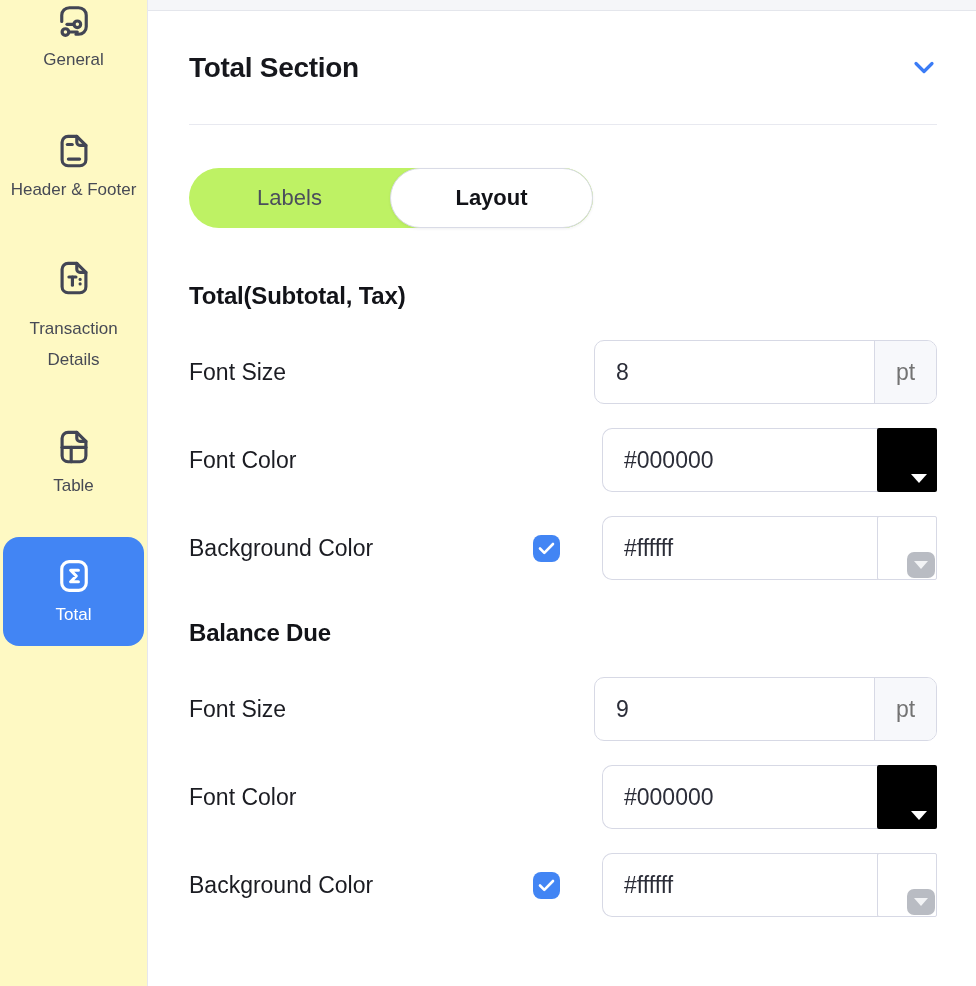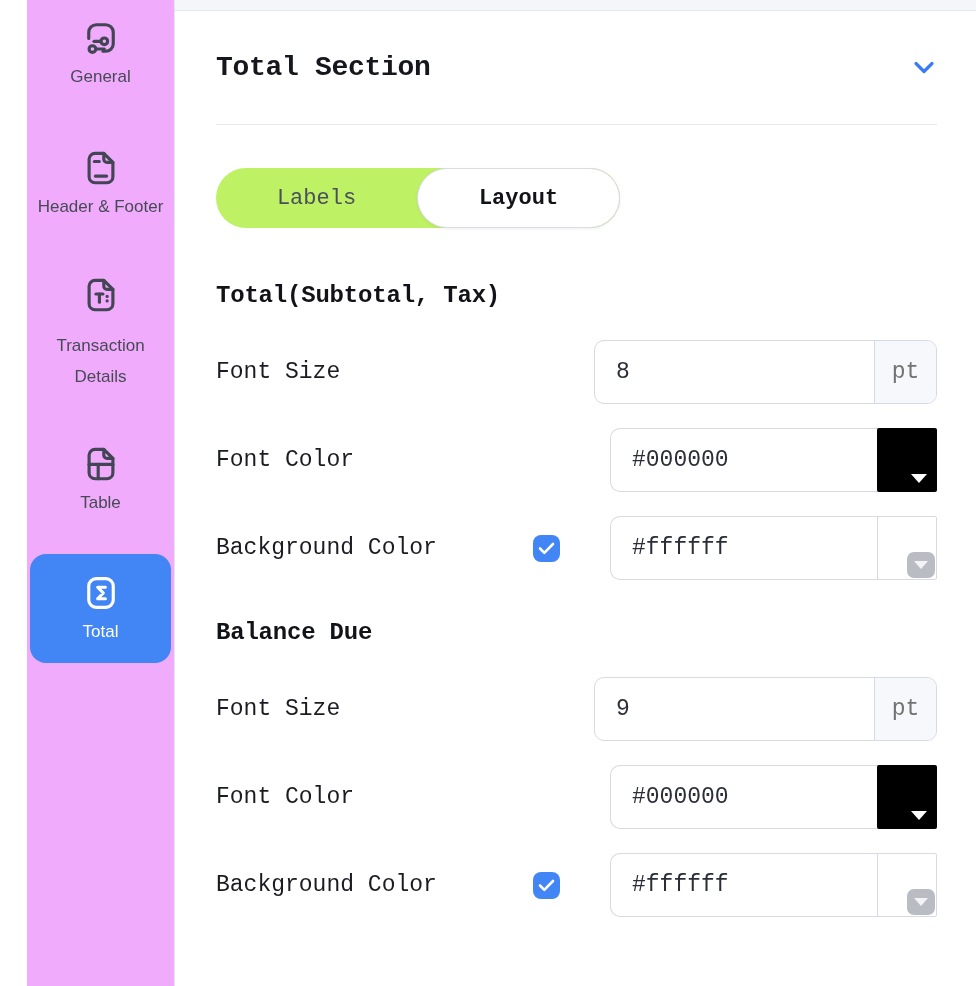--- a/index.html
+++ b/index.html
@@ -1,37 +1,37 @@
 <!DOCTYPE html>
 <html><head>
 <meta charset="utf-8">
 <style>
   html,body{margin:0;padding:0;background:#ffffff;}
   body{width:976px;height:986px;overflow:hidden;font-family:"Liberation Sans",sans-serif;
        -webkit-font-smoothing:antialiased;}
   .app{display:flex;width:976px;height:986px;}
 
   
-  .sidebar{width:148px;min-width:148px;height:100%;background:#f0abfc;
-           border-right:1px solid #e6e7ee;box-sizing:border-box;padding-top:17px;margin-left:27px;}
+  .sidebar{width:148px;min-width:148px;height:100%;background:#fef9c3;
+           border-right:1px solid #e6e7ee;box-sizing:border-box;}
   .nav-item{display:flex;flex-direction:column;align-items:center;margin:0 3px;
             border-radius:16px;cursor:pointer;}
   .nav-item .nav-icon{width:42px;height:42px;display:block;}
   .nav-item .nav-label{font-size:17px;line-height:31px;color:#474a55;text-align:center;
                        margin-top:2px;padding:0 6px;}
   .nav-general{margin-bottom:55px;}
   .nav-hf{margin-bottom:52px;}
   .nav-trans{margin-bottom:51px;gap:12px;}
   .nav-table{margin-bottom:36px;}
   .nav-total{background:#4285f4;padding:18px 0 16px;margin-bottom:45px;}
   .nav-total .nav-label{color:#ffffff;}
   .nav-other{}
 
   
-  .main{flex:1;display:flex;flex-direction:column;min-width:0;font-family:Liberation Mono, monospace;}
+  .main{flex:1;display:flex;flex-direction:column;min-width:0;}
   .topstrip{height:10px;background:#f5f6f9;border-bottom:1px solid #e4e6ec;}
   .content{padding:0 39px 0 41px;}
 
   .panel-header{display:flex;align-items:center;justify-content:space-between;margin-top:40px;}
   .panel-title{font-size:28px;line-height:33px;font-weight:700;color:#16171c;margin:0;
                letter-spacing:-0.3px;}
   .collapse-btn{background:none;border:none;padding:2px;cursor:pointer;display:flex;}
 
   .divider{height:1px;background:#e8e9f0;margin-top:40px;}
 
@@ -60,21 +60,21 @@
   
   .group-unit{display:flex;width:343px;height:64px;box-sizing:border-box;
               border:1px solid #d7d9e5;border-radius:10px;overflow:hidden;background:#fff;}
   .group-unit input{flex:1;min-width:0;border:none;outline:none;font-size:23px;color:#2b2d38;
               padding:0 0 0 21px;font-family:inherit;background:transparent;}
   .unit-addon{width:61px;border-left:1px solid #d7d9e5;background:#f7f8fb;display:flex;
               align-items:center;justify-content:center;font-size:23px;color:#737373;flex:none;}
 
   
   .group-color{position:relative;width:343px;height:64px;}
-  .group-color input{position:absolute;left:16px;top:0;width:283px;height:64px;box-sizing:border-box;
+  .group-color input{position:absolute;left:8px;top:0;width:283px;height:64px;box-sizing:border-box;
               border:1px solid #d7d9e5;border-right:none;border-radius:10px 0 0 10px;outline:none;
               font-size:23px;color:#2b2d38;padding:0 0 0 21px;font-family:inherit;background:#fff;}
   .swatch{position:absolute;right:0;top:0;width:60px;height:64px;box-sizing:border-box;
           cursor:pointer;}
   .swatch.black{background:#000000;border-radius:2px;}
   .swatch.white{background:#ffffff;border:1px solid #d7d9e5;border-radius:2px;}
   .tri-white{position:absolute;right:10px;bottom:9px;width:0;height:0;
              border-left:8px solid transparent;border-right:8px solid transparent;
              border-top:9px solid #ffffff;}
   .caret-btn{position:absolute;right:1px;bottom:1px;width:28px;height:26px;background:#b9bcc3;

